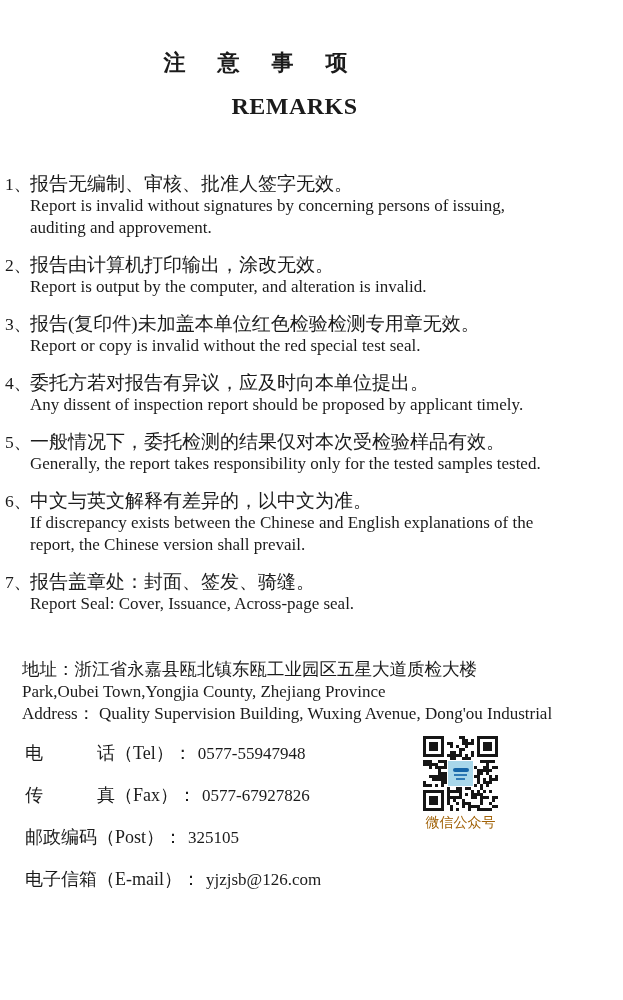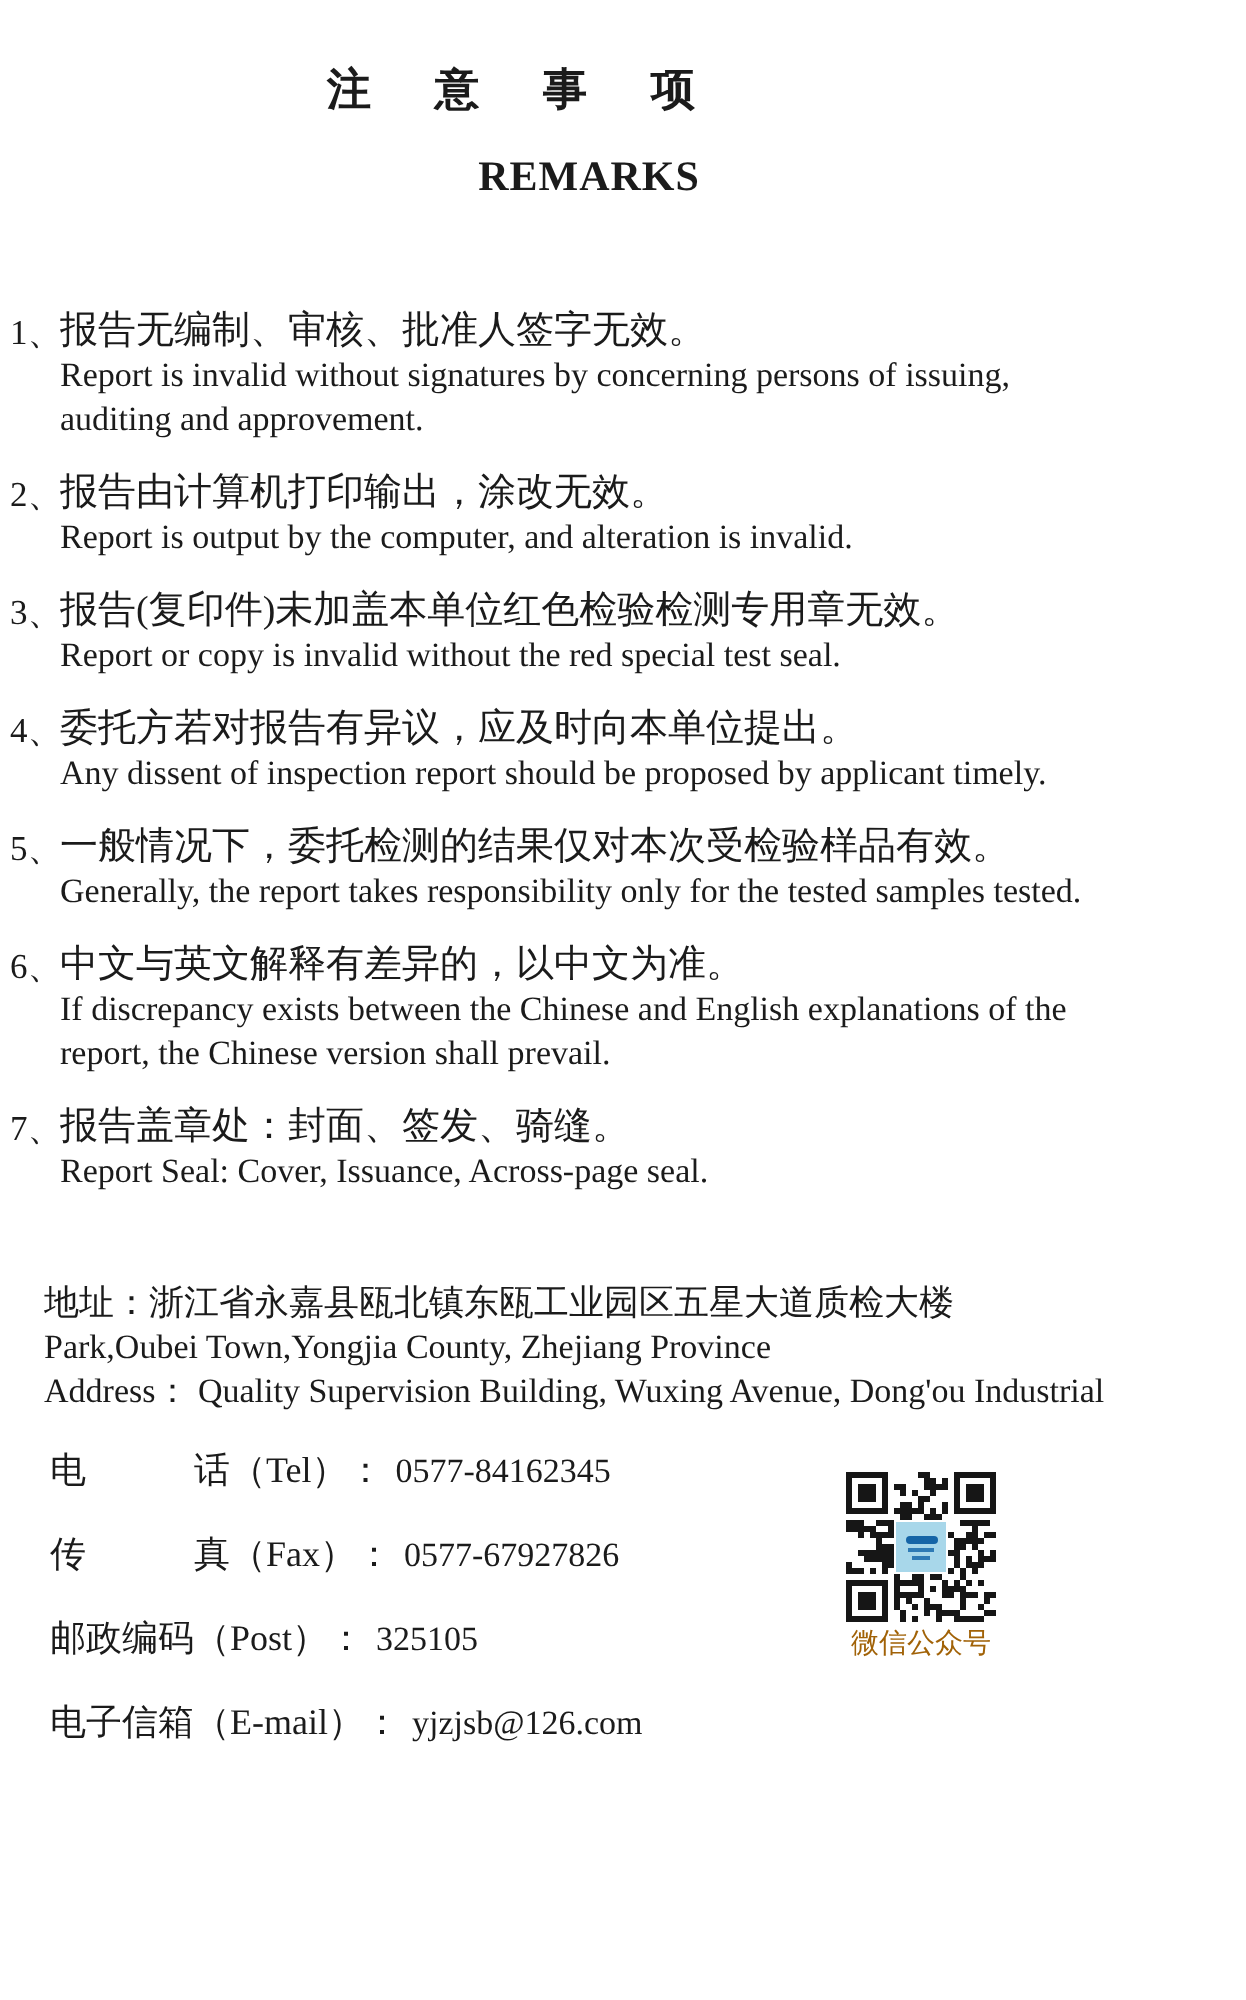--- a/index.html
+++ b/index.html
@@ -13,24 +13,25 @@
   }
   
   .title-zh {
     padding-top:32px;
     font-size:22px; line-height:26px;
     text-align:center;
     letter-spacing:32px;
     padding-right:80px;
     font-weight:600;
     white-space:nowrap;
+    margin-top:18px;
   }
   .title-en {
     margin-top:20px;
-    font-size:21px; line-height:20px;
+    font-size:24px; line-height:20px;
     font-weight:700;
     text-align:center;
     padding-right:70px;
     letter-spacing:0.5px;
     padding-left:36px;
   }
   
   .remarks { margin-top:57px; margin-left:5px; }
   .remark { display:flex; margin-bottom:15px; }
   .remark-num { flex:0 0 25px; width:25px; font-size:17.5px; line-height:22px; }
@@ -138,21 +139,21 @@
   </div>
 
   <div class="address">
     <div class="address-zh">地址：浙江省永嘉县瓯北镇东瓯工业园区五星大道质检大楼</div>
     <div class="address-en-line">Park,Oubei Town,Yongjia County, Zhejiang Province</div>
     <div class="address-en-line">Address： Quality Supervision Building, Wuxing Avenue, Dong'ou Industrial</div>
   </div>
 
   <div class="contacts">
     <div class="contact-row">
-      <span class="contact-label">电　　　话（Tel）：</span><span class="contact-value">0577-84162345</span>
+      <span class="contact-label">电　　　话（Tel）：</span><span class="contact-value">0577-55947948</span>
     </div>
     <div class="contact-row">
       <span class="contact-label">传　　　真（Fax）：</span><span class="contact-value">0577-67927826</span>
     </div>
     <div class="contact-row">
       <span class="contact-label">邮政编码（Post）：</span><span class="contact-value">325105</span>
     </div>
     <div class="contact-row">
       <span class="contact-label">电子信箱（E-mail）：</span><span class="contact-value">yjzjsb@126.com</span>
     </div>

